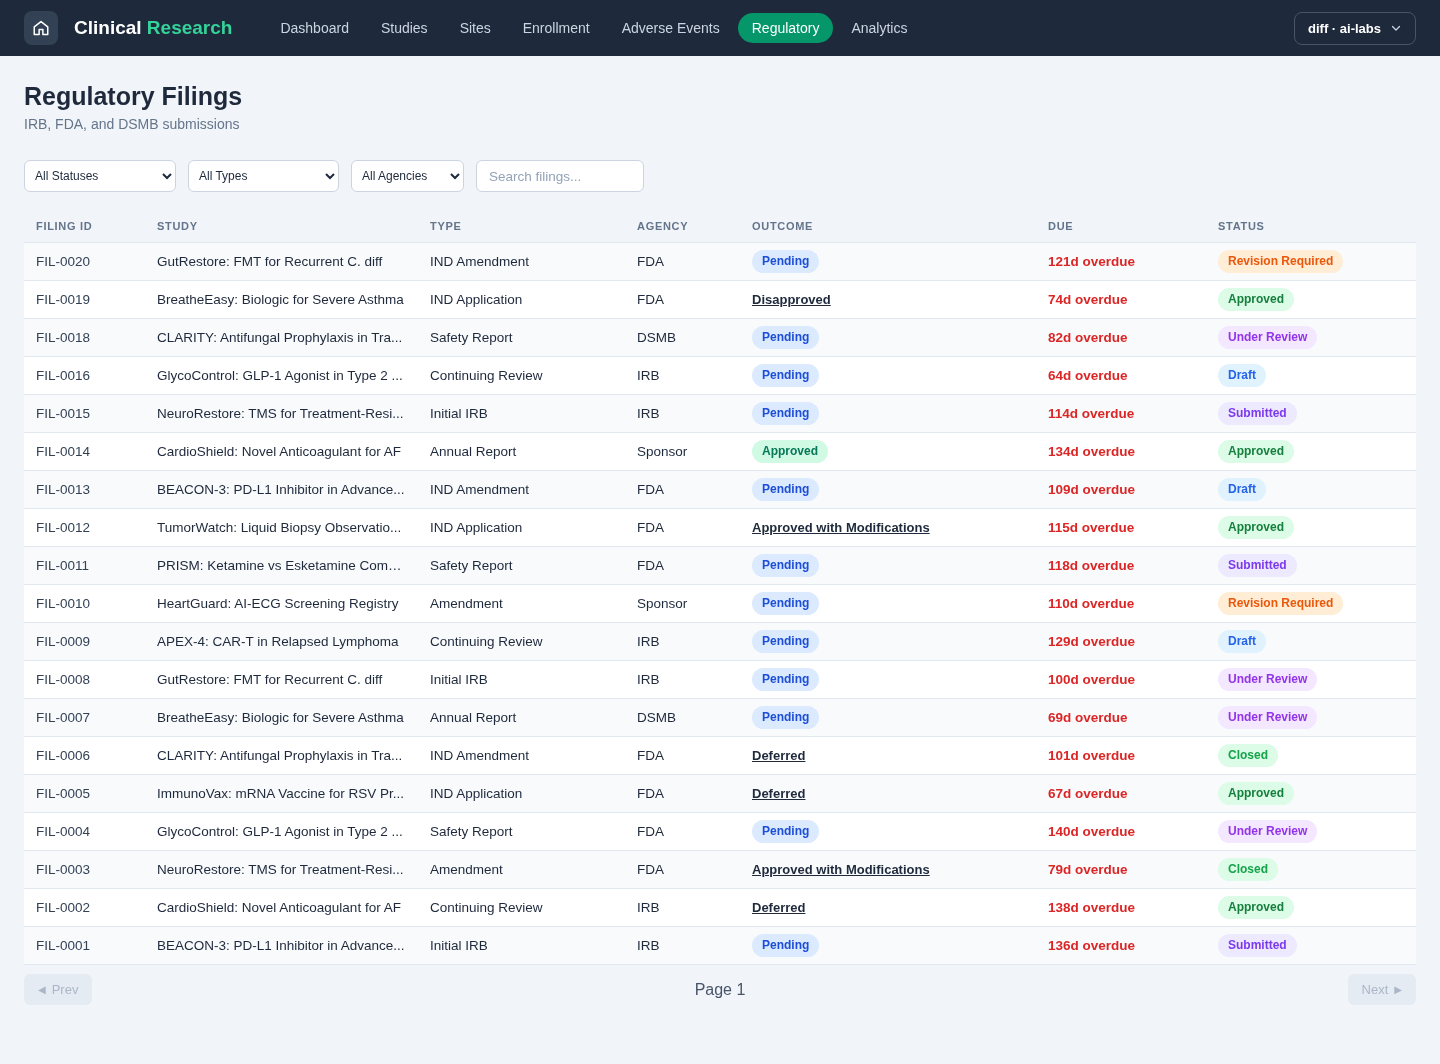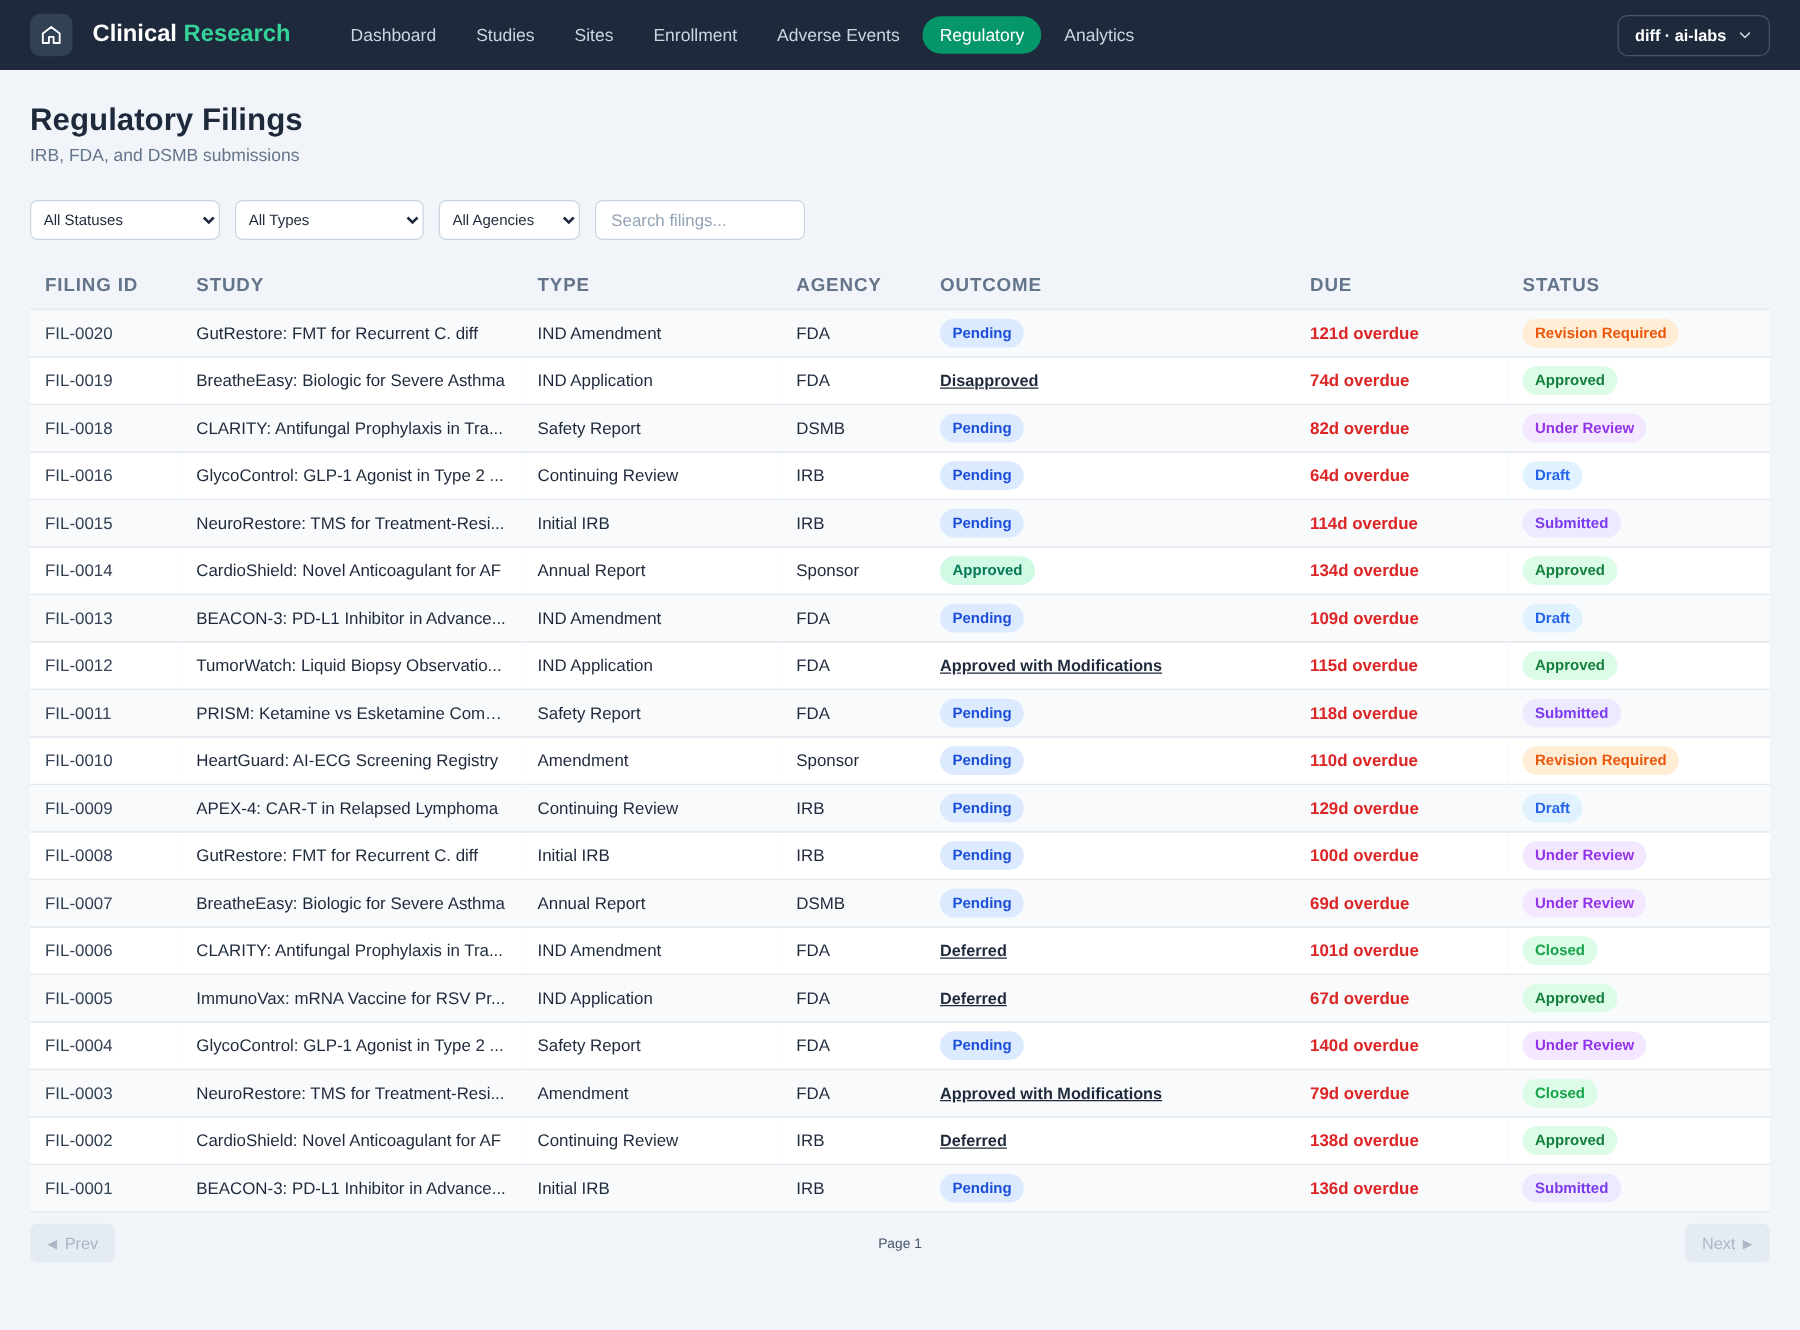--- a/index.html
+++ b/index.html
@@ -51,21 +51,21 @@
   .sel-agency { width:113px; }
   .search-input {
     height:32px; width:168px; border:1px solid #cbd5e1; border-radius:6px;
     background:#ffffff; font-family:inherit; font-size:13.5px; padding:0 12px; color:#1e293b;
   }
   .search-input::placeholder { color:#94a3b8; }
 
   
   table { width:100%; border-collapse:collapse; margin-top:18px; table-layout:fixed; }
   th {
-    text-align:left; font-size:15px; color:#64748b; font-weight:bold;
+    text-align:left; font-size:11px; color:#64748b; font-weight:bold;
     letter-spacing:0.7px; padding:10px 12px 10px 12px; white-space:nowrap;
   }
   .col-id{width:121px}.col-study{width:273px}.col-type{width:207px}
   .col-agency{width:115px}.col-outcome{width:296px}.col-due{width:170px}
   td {
     font-size:13.5px; color:#1e293b; padding:0 12px; height:38px;
     white-space:nowrap; overflow:hidden; text-overflow:ellipsis; vertical-align:middle;
   }
   tbody tr { border-top:1px solid #e2e8f0; }
   tbody tr:last-child { border-bottom:1px solid #e2e8f0; }
@@ -92,21 +92,21 @@
   .pagination {
     display:flex; justify-content:space-between; align-items:center;
     padding:9px 0 18px;
   }
   .page-btn {
     background:#e2e8f0; color:#94a3b8; border:none; border-radius:6px;
     padding:8px 14px; font-size:13px; font-family:inherit; cursor:default;
     display:flex; align-items:center; gap:6px; opacity:0.75;
   }
   .page-btn .tri { font-size:10px; }
-  .page-indicator { font-size:11px; color:#475569; }
+  .page-indicator { font-size:16px; color:#475569; }
 </style>
 </head>
 <body>
 
 <div class="navbar">
   <div class="home-btn">
     <span style="display:flex">
       <svg width="18" height="18" viewBox="0 0 24 24" fill="none" stroke="#ffffff" stroke-width="2" stroke-linejoin="round" stroke-linecap="round">
         <path d="M3 10.5 L12 3.5 L21 10.5 V20.5 H14.5 V14 H9.5 V20.5 H3 Z"></path>
       </svg>

